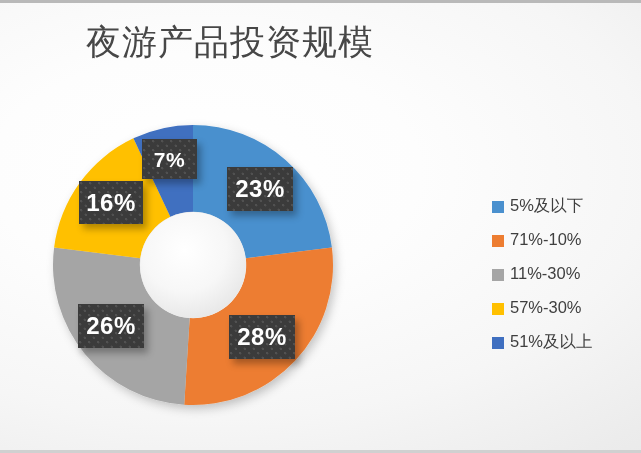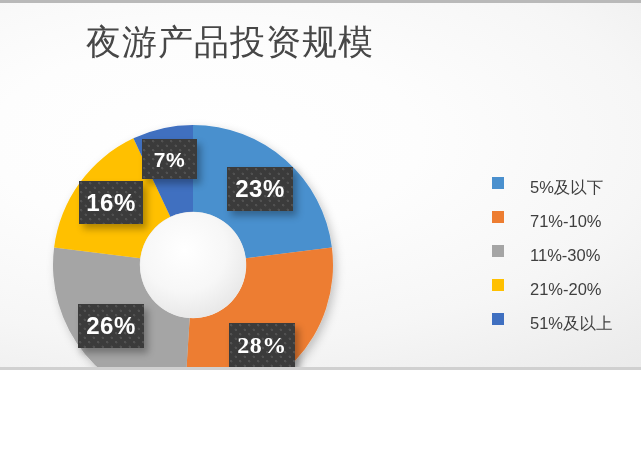--- a/index.html
+++ b/index.html
@@ -10,21 +10,21 @@
     width: 641px;
     height: 453px;
     overflow: hidden;
     font-family: "Liberation Sans", "DejaVu Sans", sans-serif;
     background: #ffffff;
   }
 
   .chart-canvas {
     position: relative;
     width: 641px;
-    height: 370px;
+    height: 453px;
     box-sizing: border-box;
     background:
       radial-gradient(ellipse 120% 95% at 32% 38%, #ffffff 0%, #fdfdfd 28%, #f6f6f6 58%, #ececec 82%, #e6e6e6 100%);
     border-top: 3px solid #b9b9b9;
     border-bottom: 3px solid #d0d0d0;
     overflow: hidden;
   }
 
   
   .chart-title {
@@ -80,23 +80,22 @@
 
   
   .legend {
     position: absolute;
     left: 492px;
     top: 176px;
     width: 132px;
   }
   .legend-item {
     display: flex;
-    align-items: flex-start;
+    align-items: flex-end;
     height: 34px;
-    gap: 20px;
   }
   .legend-swatch {
     width: 12px;
     height: 12px;
     flex: 0 0 12px;
     margin-right: 6px;
     margin-top: -2px;
   }
   .legend-text {
     font-size: 16.5px;
@@ -131,21 +130,21 @@
           <path d="M 184.2093272658961 401.72374197995805 A 140 140 0 0 1 54.103941815973116 244.45334730099734 L 140.2194978900698 255.33227197437898 A 53.2 53.2 0 0 0 189.6595443610405 315.09502195238406 Z" fill="#A5A5A5"></path>
           <path d="M 54.103941815973116 244.45334730099734 A 140 140 0 0 1 133.39089918089002 135.32421265475716 L 170.3485416887382 213.86320080880773 A 53.2 53.2 0 0 0 140.2194978900698 255.33227197437898 Z" fill="#FFC000"></path>
           <path d="M 133.39089918089002 135.32421265475716 A 140 140 0 0 1 193.00000000000009 122 L 193.00000000000003 208.8 A 53.2 53.2 0 0 0 170.3485416887382 213.86320080880773 Z" fill="#3F6FC0"></path>
         </g>
 
       <circle cx="193" cy="262" r="53" fill="url(#holeGrad)"></circle>
     </svg>
 
     <div class="data-label" style="left:227px; top:164px; width:66px; height:44px;">23%</div>
 
-    <div class="data-label" style="left:229px; top:320px; width:66px; height:44px;font-family:Liberation Serif, serif;">28%</div>
+    <div class="data-label" style="left:229px; top:312px; width:66px; height:44px;">28%</div>
 
     <div class="data-label" style="left:78px; top:301px; width:66px; height:44px;">26%</div>
 
     <div class="data-label" style="left:79px; top:178px; width:64px; height:43px;">16%</div>
 
     <div class="data-label small" style="left:142px; top:136px; width:55px; height:40px;">7%</div>
   </div>
 
   <div class="legend">
     <div class="legend-item">
@@ -155,21 +154,21 @@
     <div class="legend-item">
       <span class="legend-swatch" style="background-color: rgb(237, 125, 49);"></span>
       <span class="legend-text">71%-10%</span>
     </div>
     <div class="legend-item">
       <span class="legend-swatch" style="background-color: rgb(165, 165, 165);"></span>
       <span class="legend-text">11%-30%</span>
     </div>
     <div class="legend-item">
       <span class="legend-swatch" style="background-color: rgb(255, 192, 0);"></span>
-      <span class="legend-text">21%-20%</span>
+      <span class="legend-text">57%-30%</span>
     </div>
     <div class="legend-item">
       <span class="legend-swatch" style="background-color: rgb(63, 111, 192);"></span>
       <span class="legend-text">51%及以上</span>
     </div>
   </div>
 
 </div>
 
 </body></html>

